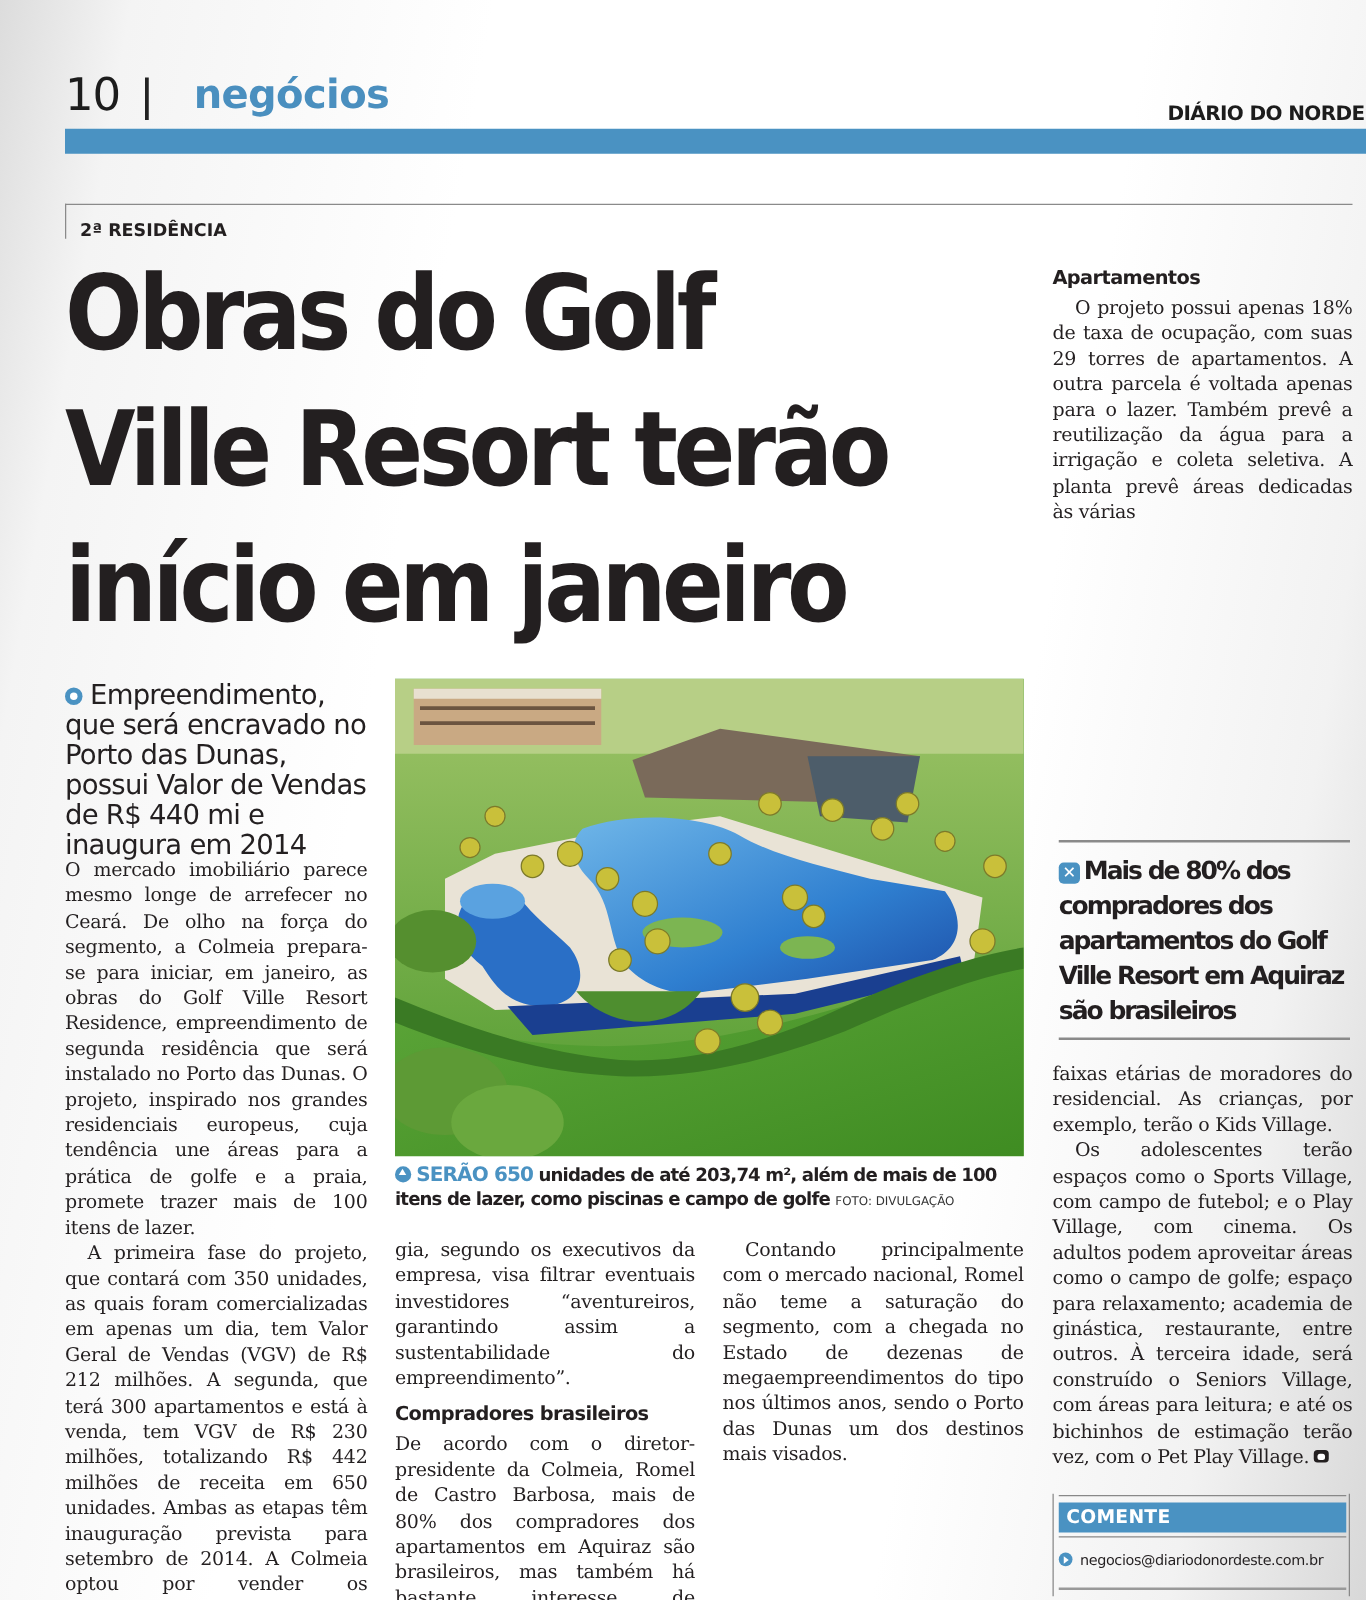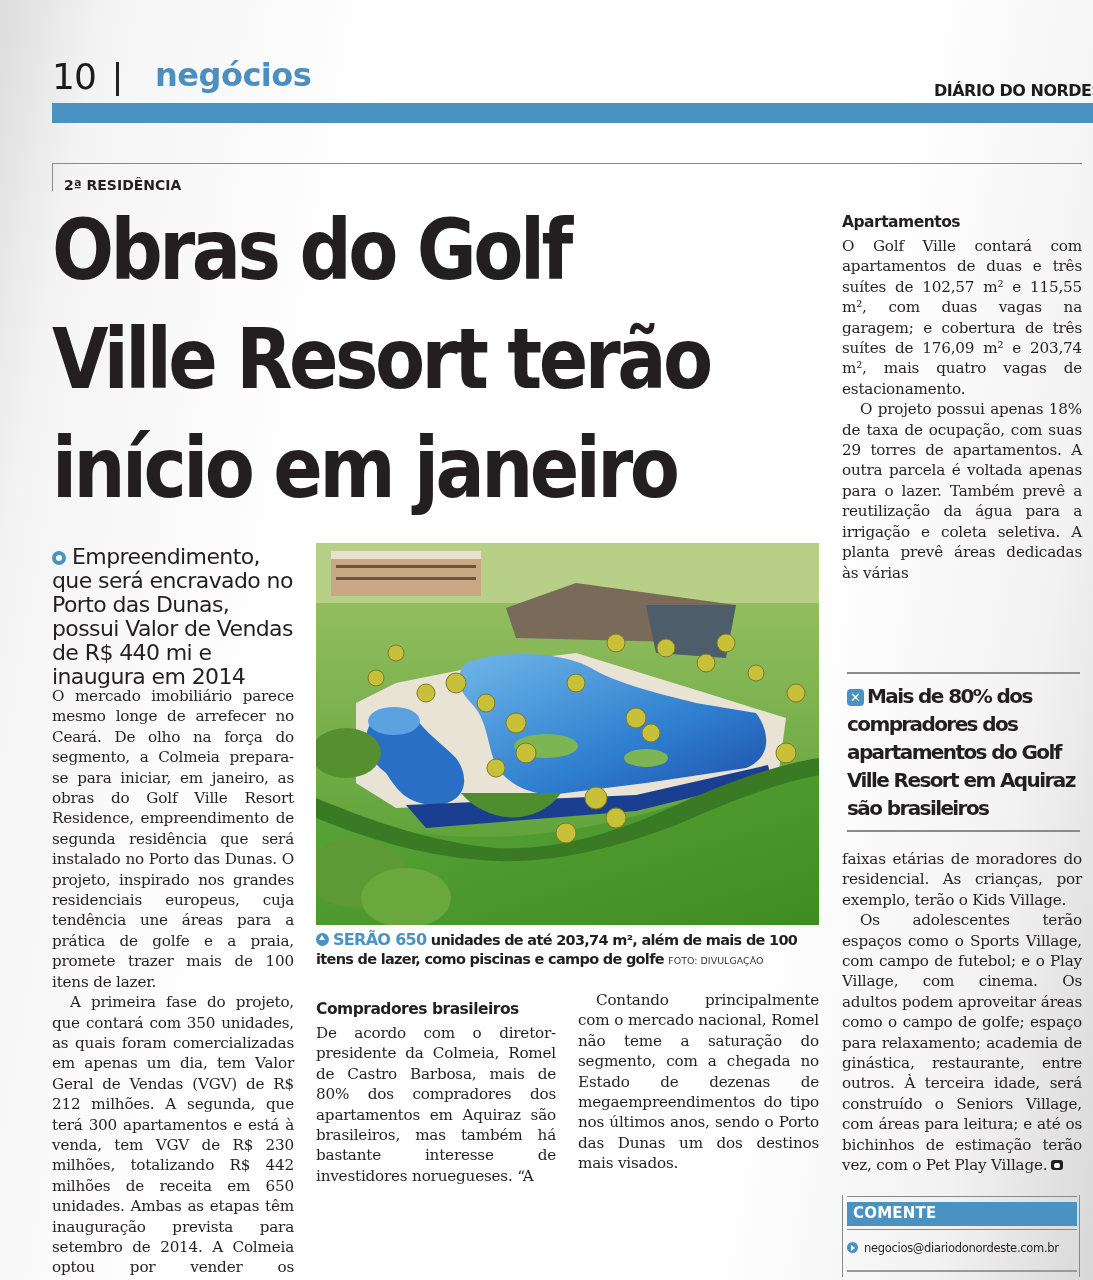--- a/index.html
+++ b/index.html
@@ -160,31 +160,31 @@
   </svg>
 </div>
 
 <div class="abs caption">
   <span class="arrow-up-icon"></span><span class="lead">SERÃO 650</span>
   <span>unidades de até 203,74 m², além de mais de 100 itens de lazer, como piscinas e campo de golfe</span>
   <span class="credit">FOTO: DIVULGAÇÃO</span>
 </div>
 
 <div class="abs col col2">
+  <p>gia, segundo os executivos da empresa, visa filtrar eventuais investidores “aventureiros, garantindo assim a sustentabilidade do empreendimento”.</p>
   <div class="subhead">Compradores brasileiros</div>
   <p>De acordo com o diretor-presidente da Colmeia, Romel de Castro Barbosa, mais de 80% dos compradores dos apartamentos em Aquiraz são brasileiros, mas também há bastante interesse de investidores noruegueses. “A</p>
 </div>
 
 <div class="abs col col3">
   <p class="indent">Contando principalmente com o mercado nacional, Romel não teme a saturação do segmento, com a chegada no Estado de dezenas de megaempreendimentos do tipo nos últimos anos, sendo o Porto das Dunas um dos destinos mais visados.</p>
 </div>
 
 <div class="abs col col4a">
   <div class="subhead">Apartamentos</div>
-  <p>O Golf Ville contará com apartamentos de duas e três suítes de 102,57 m² e 115,55 m², com duas vagas na garagem; e cobertura de três suítes de 176,09 m² e 203,74 m², mais quatro vagas de estacionamento.</p>
   <p class="indent">O projeto possui apenas 18% de taxa de ocupação, com suas 29 torres de apartamentos. A outra parcela é voltada apenas para o lazer. Também prevê a reutilização da água para a irrigação e coleta seletiva. A planta prevê áreas dedicadas às várias</p>
 </div>
 
 <div class="abs pq-rule1"></div>
 <div class="abs pullquote">
   <span class="x-icon">✕</span><span>Mais de 80% dos compradores dos apartamentos do Golf Ville Resort em Aquiraz são brasileiros</span>
 </div>
 <div class="abs pq-rule2"></div>
 
 <div class="abs col col4b">

